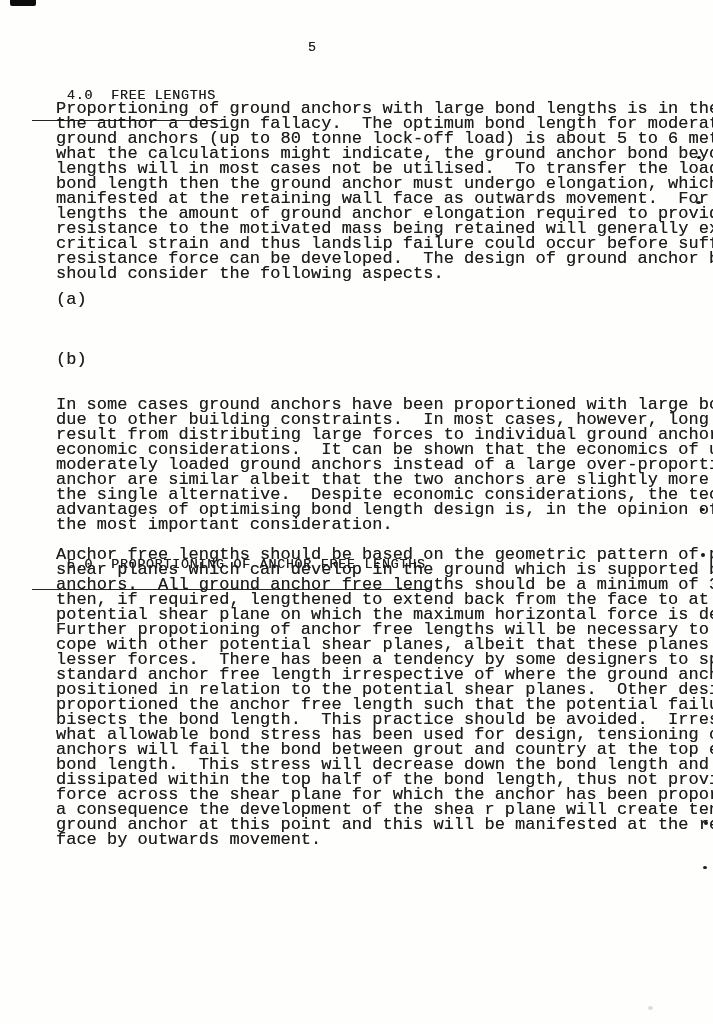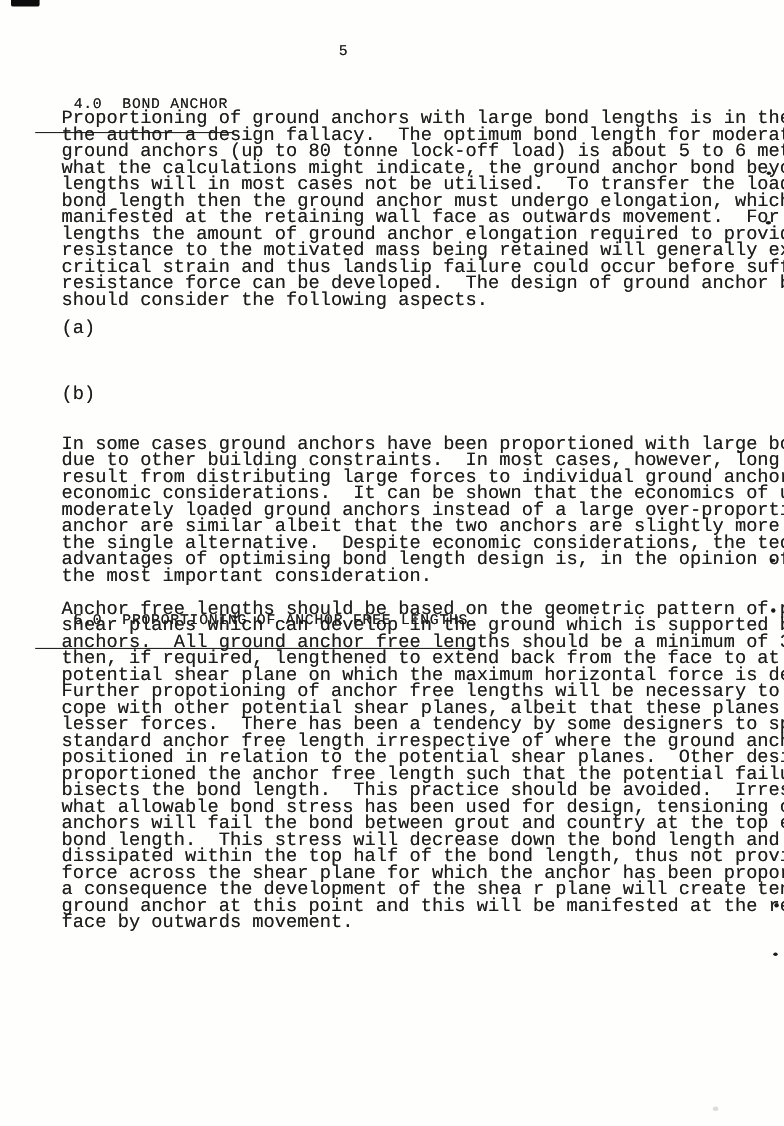--- a/index.html
+++ b/index.html
@@ -88,21 +88,21 @@
 </head>
 <body>
 
 <div class="page">
 
   <div class="corner-mark"></div>
 
   <div class="page-number">5</div>
 
   <div class="heading" style="top:75px;">
-    <span class="sec-num">4.0</span><span>BOND ANCHOR</span>
+    <span class="sec-num">4.0</span><span>FREE LENGTHS</span>
   </div>
 
   <div class="paragraph txt" style="top:101px;">Proportioning of ground anchors with large bond lengths is in the opinion of
 the author a design fallacy.  The optimum bond length for moderately loaded
 ground anchors (up to 80 tonne lock-off load) is about 5 to 6 metres.  Despite
 what the calculations might indicate, the ground anchor bond beyond these
 lengths will in most cases not be utilised.  To transfer the load down the
 bond length then the ground anchor must undergo elongation, which would be
 manifested at the retaining wall face as outwards movement.  For long bond
 lengths the amount of ground anchor elongation required to provide equilibrium

